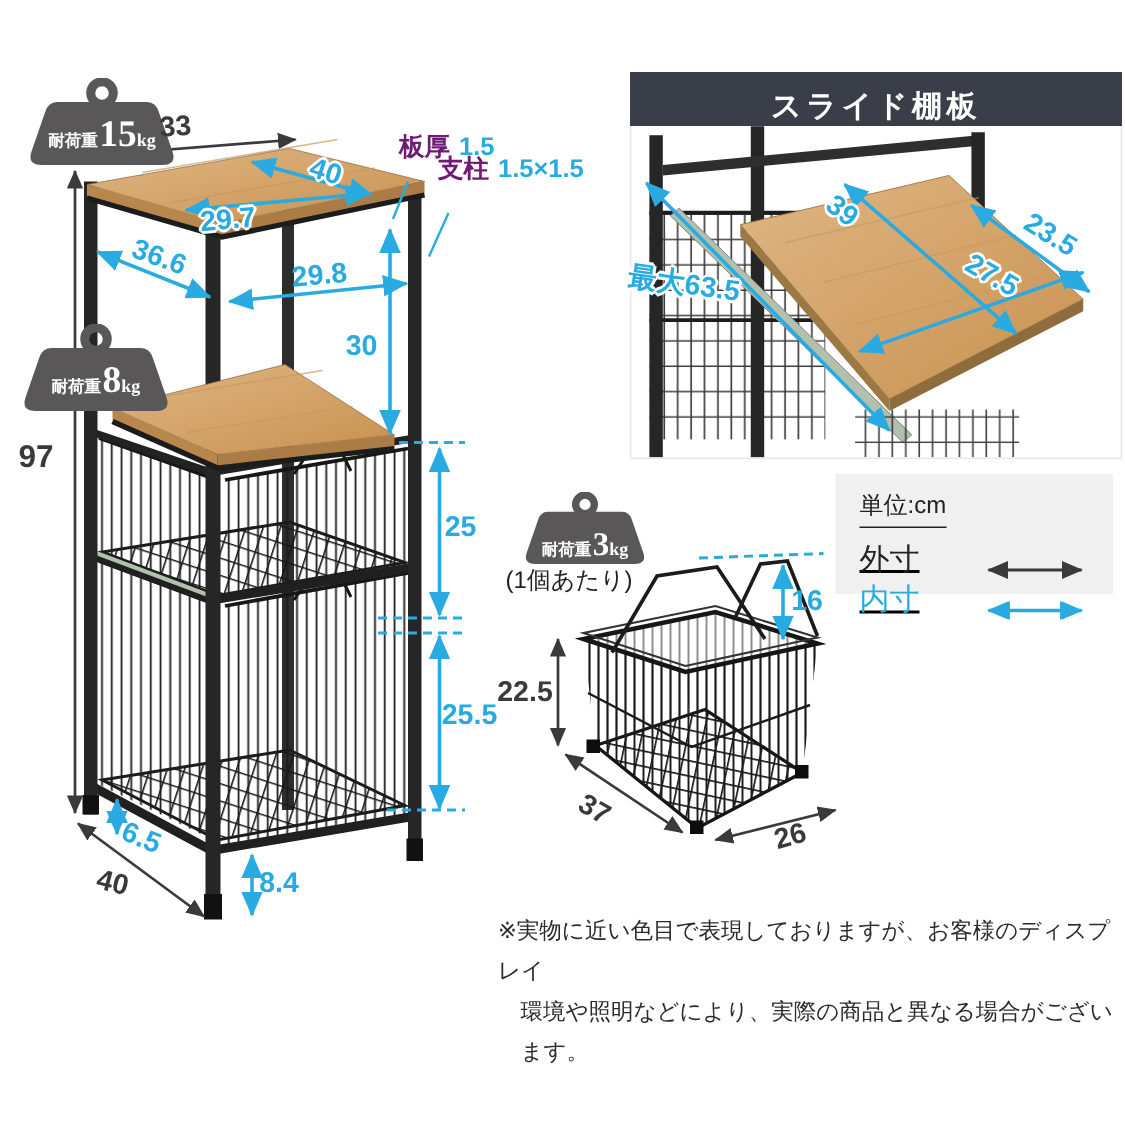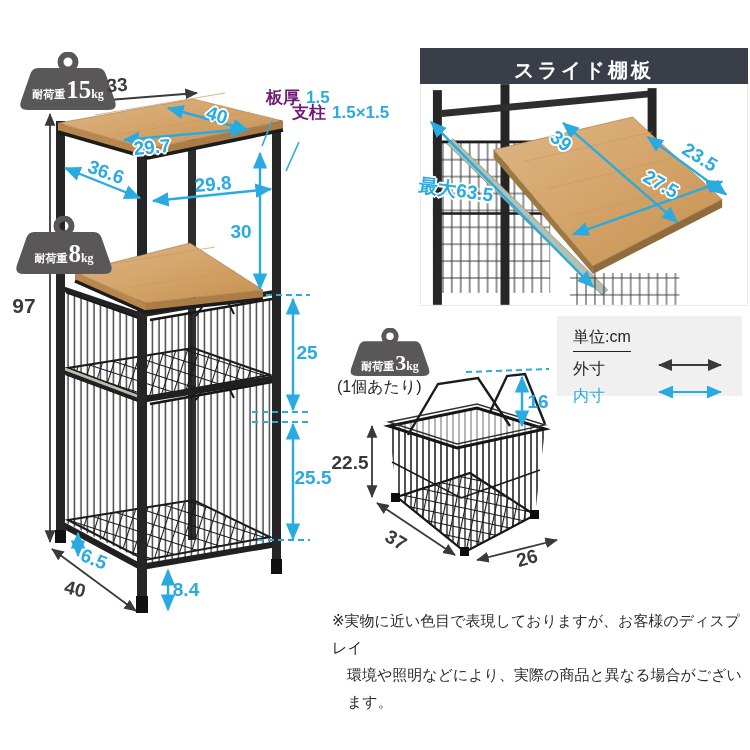--- a/index.html
+++ b/index.html
@@ -31,21 +31,21 @@
   
   .inset{position:absolute;left:420px;top:48px;width:328px;height:258px;}
   .inset-header{height:36px;background:#3a3e48;color:#fff;display:flex;align-items:flex-end;
                 justify-content:center;font-size:20px;font-weight:700;letter-spacing:3px;}
   .inset-photo{position:relative;width:326px;height:221px;background:#fff;border:1px solid #e9e9e9;border-top:none;}
   
   .legend{position:absolute;left:557px;top:316px;width:185px;height:80px;background:#f0f0f0;
           box-sizing:border-box;padding:11px 16px 0 16px;}
   .legend-title{display:inline-block;font-size:16px;color:#222;border-bottom:1.5px solid #222;
                 padding-bottom:3px;margin-bottom:7px;}
-  .legend-row{display:flex;align-items:flex-start;justify-content:space-between;height:27px;font-size:16px;}
+  .legend-row{display:flex;align-items:flex-end;justify-content:space-between;height:27px;font-size:20px;text-decoration:underline;}
   .legend-row .outer{color:#222;}
   .legend-row .inner{color:#29abe2;}
   
   .sec-title{position:absolute;font-size:17px;font-weight:700;color:#222;white-space:nowrap;}
   .sec-note{position:absolute;font-size:16px;color:#222;white-space:nowrap;}
   
   .notes{position:absolute;left:332px;top:594px;width:418px;font-size:15px;color:#2b2b2b;}
   .notes .note{margin:0 0 13px 0;line-height:1.8;}
   .notes .ln{display:block;}
   .notes .ln.cont{padding-left:15px;}

